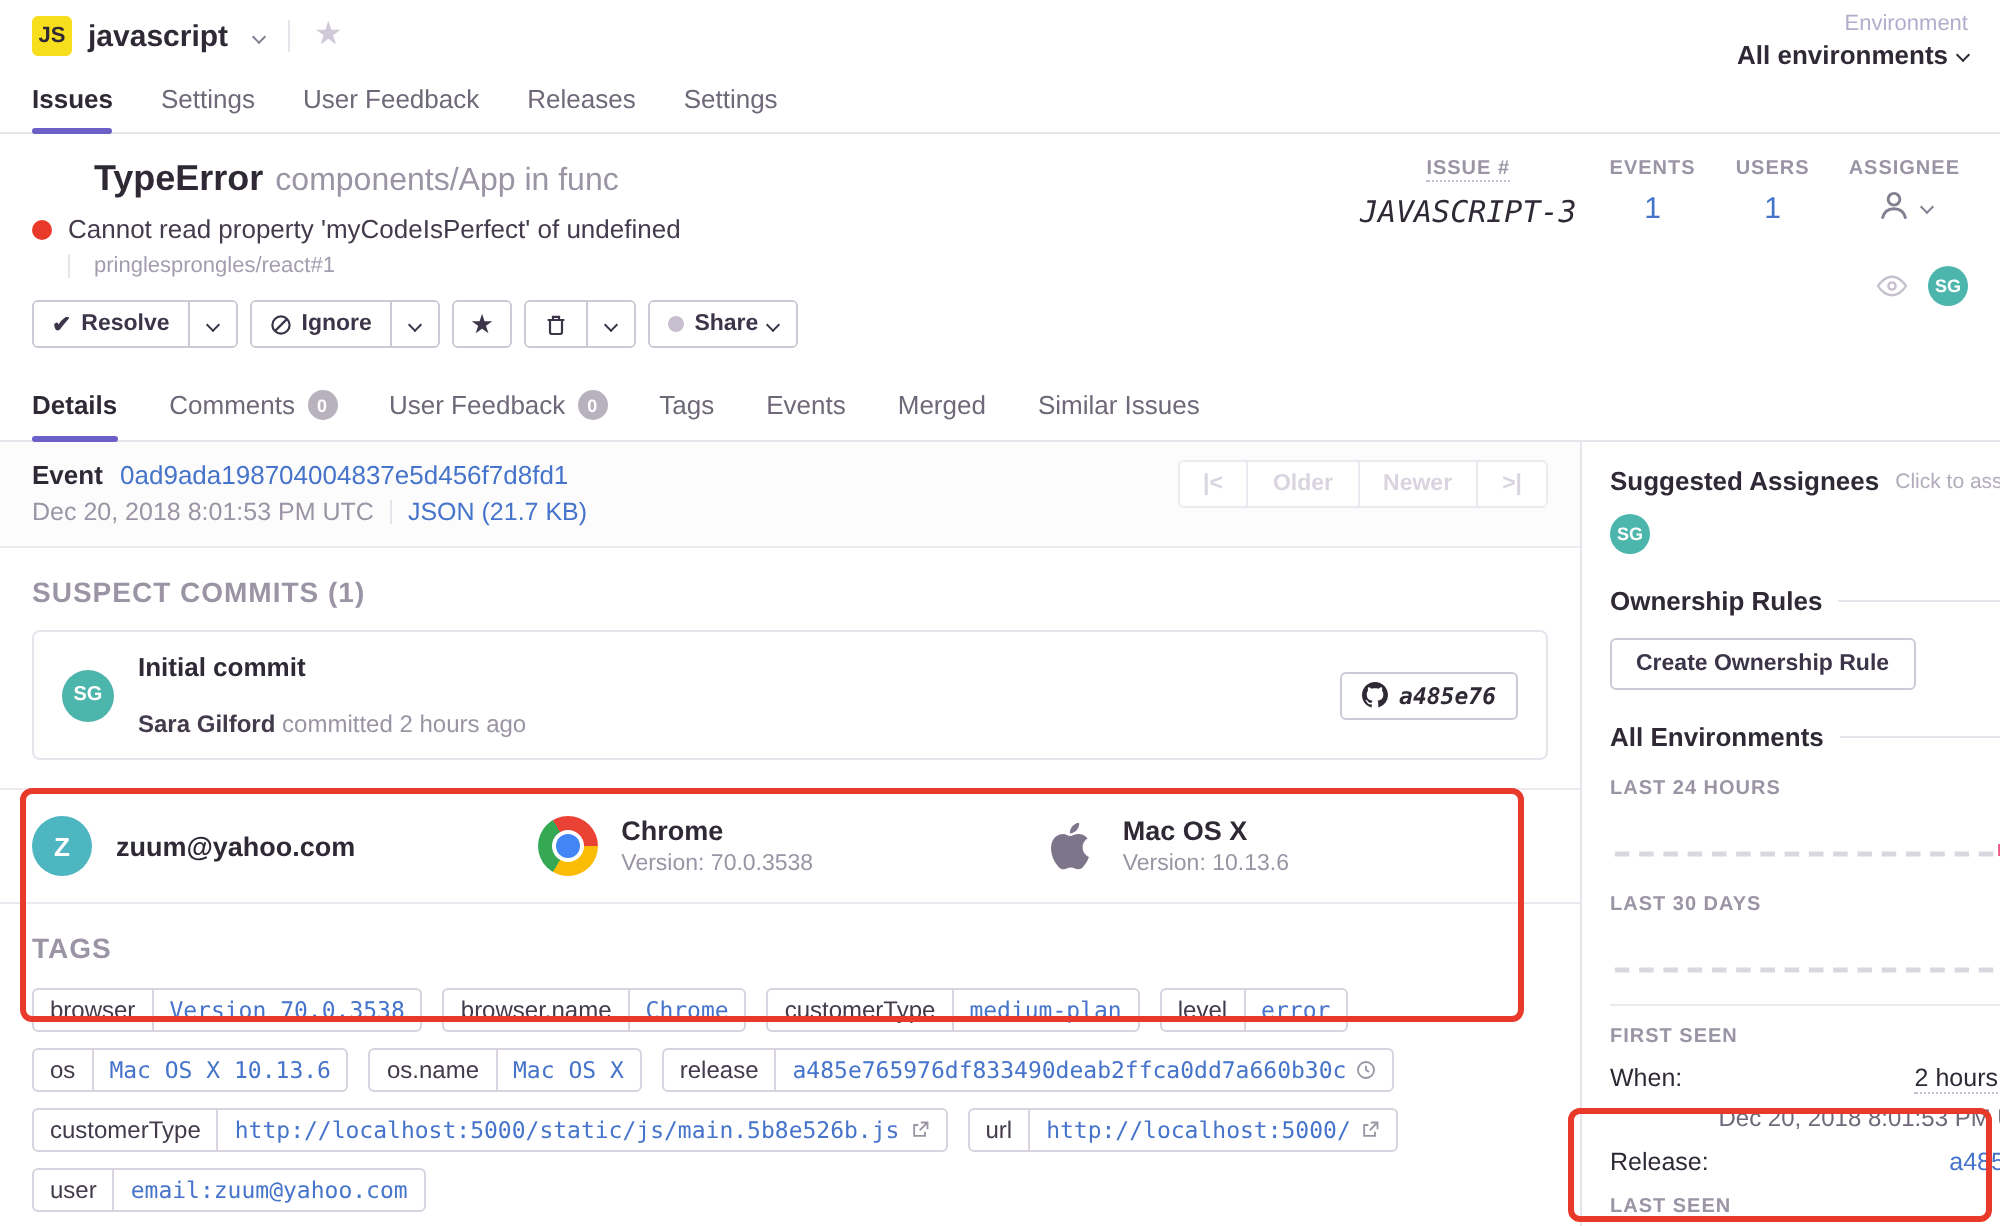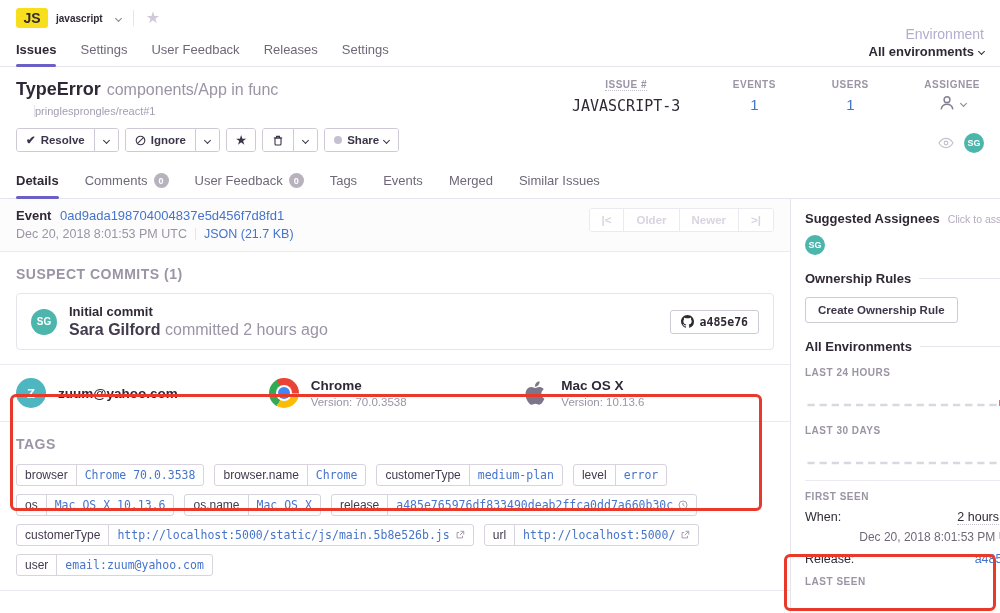--- a/index.html
+++ b/index.html
@@ -1,55 +1,55 @@
 <!DOCTYPE html>
 <html><head>
 <meta charset="utf-8">
 <style>
   * { margin:0; padding:0; box-sizing:border-box; }
   html,body { width:1000px; height:613px; overflow:hidden; }
   body {
     font-family:"Liberation Sans", sans-serif;
     font-size:13px; color:#2f2936; background:#fff; position:relative;
   }
-  .mono { font-family:"DejaVu Sans Mono", monospace; }
+  .mono { font-family:"DejaVu Sans Mono", monospace;font-style:italic; }
   a, .link { color:#4674ca; text-decoration:none; cursor:pointer; }
   .chev { display:inline-block; width:5px; height:5px; border-right:1.5px solid currentColor;
           border-bottom:1.5px solid currentColor; transform:rotate(45deg);
           margin-left:5px; vertical-align:2px; }
   .dotted { border-bottom:1px dotted #c4bfce; }
 
   
   .topbar { padding:8px 16px 0; position:relative; border-bottom:1px solid #e7e4ec; background:#fff; }
   .proj-row { display:flex; align-items:center; gap:8px; }
-  .proj-badge { width:32px; height:20px; background:#f7df1e; color:#2f2936; border-radius:3px;
-                font-size:14px; font-weight:bold; display:flex; align-items:center; justify-content:center; }
-  .proj-name { font-size:10px; font-weight:bold; }
+  .proj-badge { width:20px; height:20px; background:#f7df1e; color:#2f2936; border-radius:3px;
+                font-size:11px; font-weight:bold; display:flex; align-items:center; justify-content:center; }
+  .proj-name { font-size:15px; font-weight:bold; }
   .vdiv { width:1px; height:16px; background:#e7e4ec; margin:0 4px; }
   .fav-star { color:#cfc9d8; font-size:16px; line-height:1; }
   .env-box { position:absolute; right:16px; top:6px; text-align:right; }
-  .env-label { font-size:14px; color:#b3accc;margin-top:20px; }
+  .env-label { font-size:11px; color:#b3accc; }
   .env-value { font-size:13px; font-weight:bold; margin-top:2px; }
   .nav-row { display:flex; gap:24px; margin-top:8px; }
   .nav-item { padding:6px 0 9px; color:#6f6878; font-size:13px; position:relative; cursor:pointer; }
   .nav-item.active { color:#2f2936; font-weight:bold; }
   .nav-item.active::after { content:""; position:absolute; left:0; right:0; bottom:-1px;
                             height:3px; background:#6c5fc7; border-radius:2px; }
 
   
   .issue-head { padding:12px 16px 0; position:relative; }
   .issue-top { display:flex; justify-content:space-between; }
   .issue-title { font-size:18px;text-align:center; }
   .issue-title b { font-weight:bold; }
   .culprit { font-weight:normal; color:#9b94a5; font-size:16px; margin-left:6px; }
   .msg-row { display:flex; align-items:center; gap:8px; margin-top:7px; }
   .err-dot { width:10px; height:10px; border-radius:50%; background:#e8392b; flex:none; }
   .msg-text { font-size:13px; color:#433a4c; }
-  .annot { margin:5px 0 0 18px; font-size:11px; color:#a49db0; border-left:1px solid #e7e4ec; padding-left:0; }
-  .stats { display:flex; gap:52px; padding-right:4px; }
+  .annot { margin:5px 0 0 18px; font-size:11px; color:#a49db0; border-left:1px solid #e7e4ec; padding-left:12px; }
+  .stats { display:flex; gap:16px; padding-right:4px; }
   .stat { display:flex; flex-direction:column; align-items:center; min-width:44px; }
   .stat-label { font-size:10px; font-weight:bold; letter-spacing:.5px; color:#9b94a5; }
   .stat-label.dotted { border-bottom:1px dotted #c4bfce; }
   .stat-value { margin-top:6px; font-size:15px; }
   .stat-value.blue { color:#4674ca; }
   .issue-id { font-size:15px; }
   .assignee-ctrl { margin-top:4px; display:flex; align-items:center; color:#847e91; cursor:pointer; }
   .toolbar { display:flex; gap:6px; margin:11px 0 12px; }
   .btn, .btn-group { font-size:11.5px; font-weight:bold; color:#3c3549; }
   .btn-group { display:flex; border:1px solid #cfc9d6; border-radius:3px; background:#fff; overflow:hidden; }
@@ -87,21 +87,21 @@
   .pager .pg + .pg { border-left:1px solid #eceaf0; }
 
   .section-label { font-size:14px; font-weight:bold; letter-spacing:.5px; color:#9b94a5; }
 
   
   .commits { padding:14px 16px 0; }
   .commit-card { margin-top:11px; border:1px solid #e7e4ec; border-radius:4px; padding:10px 14px;
                  display:flex; align-items:center; gap:12px; }
   .avatar.md { width:26px; height:26px; font-size:10px; }
   .commit-title { font-weight:bold; font-size:13px; }
-  .commit-byline { color:#9b94a5; font-size:16px; margin-top:2px; }
+  .commit-byline { color:#9b94a5; font-size:12px; margin-top:14px; }
   .commit-byline b { color:#433a4c; }
   .sha-btn { margin-left:auto; border:1px solid #cfc9d6; border-radius:3px; padding:4px 10px;
              display:flex; align-items:center; gap:6px; font-size:11.5px; font-weight:bold; background:#fff; }
 
   
   .ctx-row { margin-top:14px; border-top:1px solid #eceaf0; border-bottom:1px solid #eceaf0;
              display:flex; padding:13px 16px; }
   .ctx-item { flex:1; display:flex; align-items:center; gap:12px; }
   .avatar.lg { width:30px; height:30px; font-size:13px; background:#4db6c0; }
   .ctx-name { font-weight:bold; font-size:13.5px; }
@@ -165,20 +165,24 @@
     <span class="nav-item">Settings</span>
   </nav>
 </header>
 
 <section class="issue-head">
   <div class="issue-top">
     <div>
       <div class="issue-title">
         <b>TypeError</b><span class="culprit">components/App in func</span>
       </div>
+      <div class="msg-row">
+        <span class="err-dot"></span>
+        <span class="msg-text">Cannot read property 'myCodeIsPerfect' of undefined</span>
+      </div>
       <div class="annot">pringlesprongles/react#1</div>
     </div>
     <div class="stats">
       <div class="stat">
         <span class="stat-label dotted">ISSUE #</span>
         <span class="stat-value mono issue-id">JAVASCRIPT-3</span>
       </div>
       <div class="stat">
         <span class="stat-label">EVENTS</span>
         <span class="stat-value blue">1</span>
@@ -344,21 +348,21 @@
           <div class="ctx-sub">Version: 10.13.6</div>
         </div>
       </div>
     </div>
 
     <div class="tags-sec">
       <div class="section-label">TAGS</div>
       <div class="pills">
         <span class="pill">
             <span class="k">browser</span>
-            <span class="v">Chrome 70.0.3538</span>
+            <span class="v">Version 70.0.3538</span>
           </span>
         <span class="pill">
             <span class="k">browser.name</span>
             <span class="v">Chrome</span>
           </span>
         <span class="pill">
             <span class="k">customerType</span>
             <span class="v">medium-plan</span>
           </span>
         <span class="pill">

